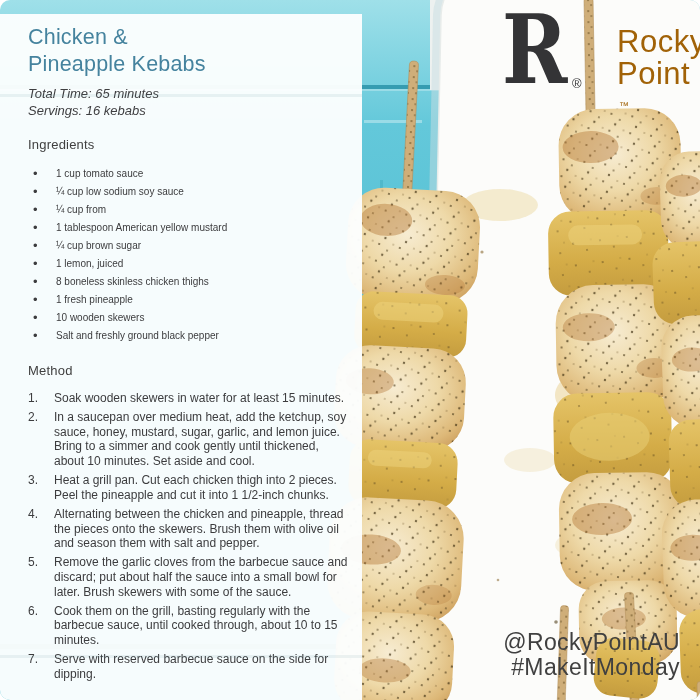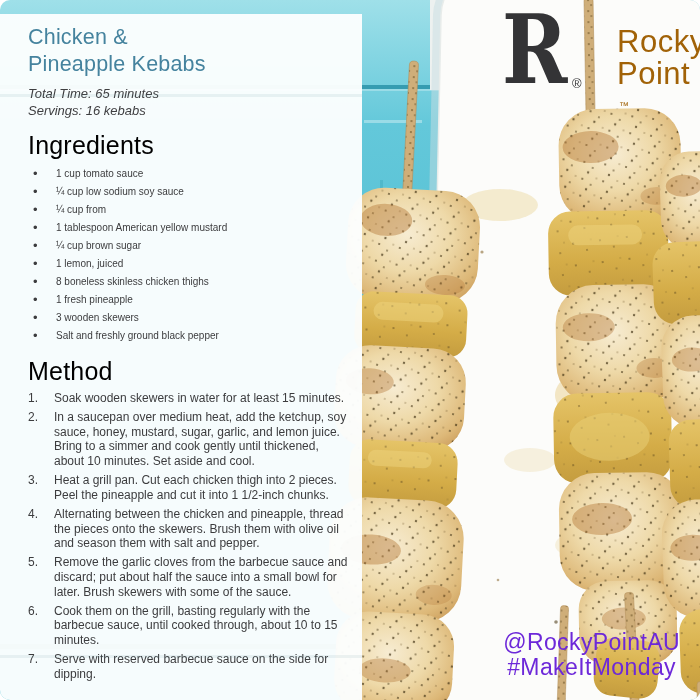--- a/index.html
+++ b/index.html
@@ -21,22 +21,22 @@
   .band{position:absolute;left:0;width:100%;height:3px;background:rgba(90,135,150,0.10);}
   .band.b1{top:80px;} .band.b2{top:641px;}
   h1.title{
     margin:0;font-size:21.5px;line-height:27px;font-weight:400;
     color:#45839e;letter-spacing:0.2px;
   }
   h1.title span{display:block;}
   .meta{margin:7px 0 0 0;font-style:italic;font-size:13px;line-height:17px;color:#3e3e40;}
   .meta span{display:block;}
   h2.section{
-    margin:15px 0 0 0;font-size:25px;line-height:22px;font-weight:400;
-    color:#000000;letter-spacing:0.2px;
+    margin:15px 0 0 0;font-size:13px;line-height:22px;font-weight:400;
+    color:#404040;letter-spacing:0.2px;
   }
   ul.ingredients{list-style:none;margin:9px 0 0 0;padding:0;}
   ul.ingredients li{
     position:relative;padding-left:28px;font-size:10px;line-height:18px;color:#3c3c3e;
   }
   ul.ingredients li::before{
     content:"\2022";position:absolute;left:5px;top:0;font-size:13px;color:#3c3c3e;
   }
   ol.method{list-style:none;margin:9px 0 0 0;padding:0;}
   ol.method li{
@@ -54,22 +54,22 @@
   .reg{position:absolute;left:70px;top:74px;font-size:13px;color:#343436;}
   .brand-name{
     position:absolute;left:115px;top:24px;font-size:31px;line-height:32px;
     letter-spacing:0.5px;color:#a16207;
   }
   .brand-name span{display:block;}
   .tm{font-size:10px;letter-spacing:0;vertical-align:2px;margin-left:2px;}
 
   
   .social{
-    position:absolute;right:20px;top:630px;text-align:center;
-    font-size:23px;line-height:25px;color:#6d28d9;letter-spacing:0.4px;
+    position:absolute;right:20px;top:630px;text-align:right;
+    font-size:23px;line-height:25px;color:#404040;letter-spacing:0.4px;
   }
 </style>
 </head>
 <body>
 
 <div class="card">
 
   <div class="photo">
     <svg width="700" height="700" viewBox="0 0 700 700" xmlns="http://www.w3.org/2000/svg">
       <defs>
@@ -262,21 +262,21 @@
 
         <li>¼ cup brown sugar</li>
 
 
         <li>1 lemon, juiced</li>
 
         <li>8 boneless skinless chicken thighs</li>
 
         <li>1 fresh pineapple</li>
 
-        <li>3 wooden skewers</li>
+        <li>10 wooden skewers</li>
 
 
         <li>Salt and freshly ground black pepper</li>
       </ul>
 
     <h2 class="section">Method</h2>
     <ol class="method">
 
         <li>
           <span class="num">1.</span>

